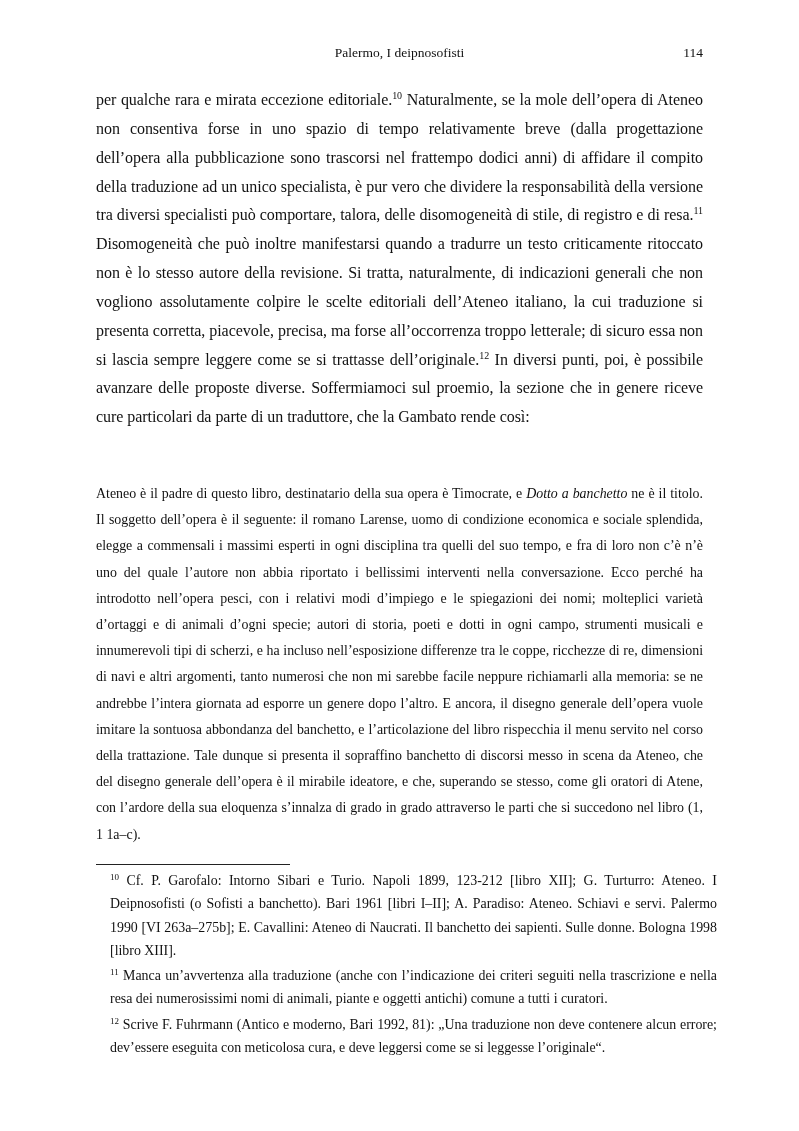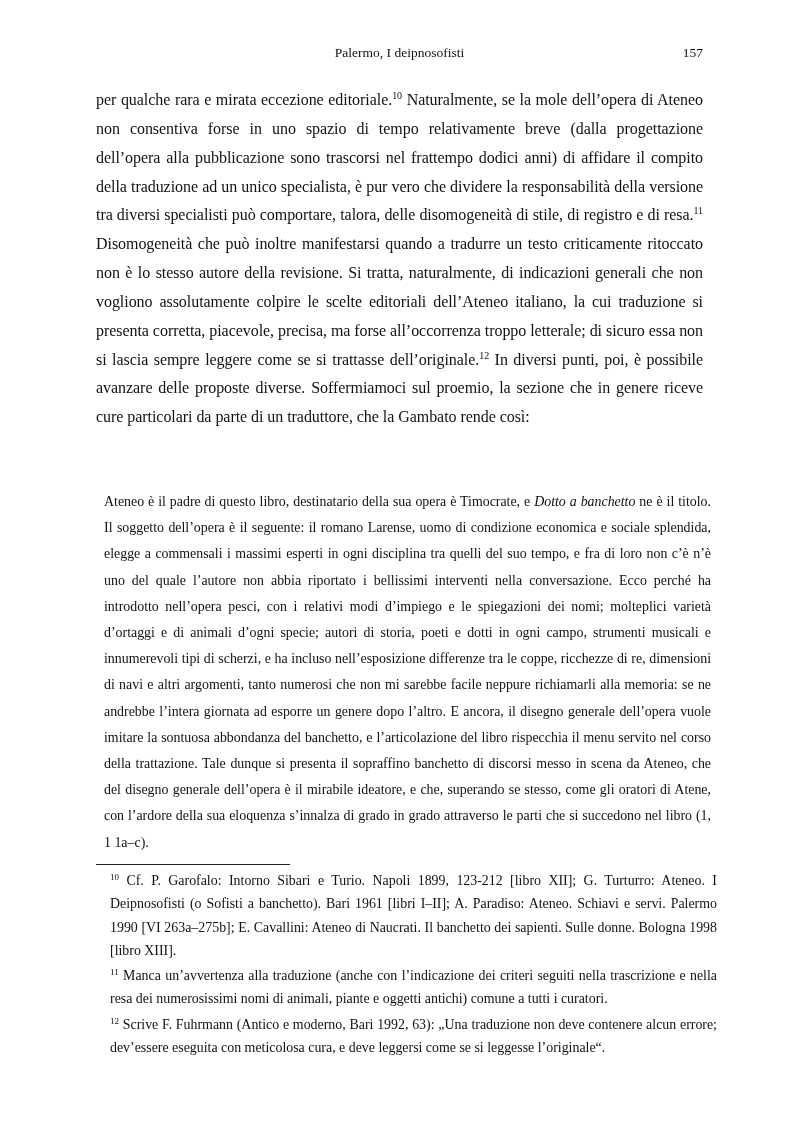--- a/index.html
+++ b/index.html
@@ -9,47 +9,47 @@
   .running-head { position: absolute; top: 45px; left: 96px; width: 607px; height: 18px;
                   font-size: 13.5px; }
   .running-title { position: absolute; left: 0; right: 0; text-align: center; }
   .page-number { position: absolute; right: 0; }
   .body-text { position: absolute; top: 86px; left: 96px; width: 607px;
                font-size: 16px; line-height: 28.85px; text-align: justify; margin: 0;
                letter-spacing: -0.05px; font-family: Liberation Serif, serif; }
   .body-text p { margin: 0; }
   sup { font-size: 10px; line-height: 0; vertical-align: 6px; }
   .quote-block { position: absolute; top: 481px; left: 96px; width: 607px;
-                 font-size: 13.9px; line-height: 26.2px; text-align: justify; margin: 8px; }
+                 font-size: 13.9px; line-height: 26.2px; text-align: justify; margin: 0; }
   .quote-block em { font-style: italic; }
   .footnote-rule { position: absolute; top: 864px; left: 96px; width: 194px; height: 0;
                    border-top: 1px solid #222; }
   .footnotes { position: absolute; top: 869px; left: 96px; width: 607px;
                font-size: 13.9px; line-height: 23.3px; text-align: justify; margin-left: 14px; }
   .footnote { margin: 0 0 2px 0; }
   .footnote sup { font-size: 9px; vertical-align: 5px; }
   .last-line { text-align-last: left; }
 </style>
 </head>
 <body>
 
 <div class="page">
 
   <div class="running-head">
     <span class="running-title">Palermo, I deipnosofisti</span>
-    <span class="page-number">157</span>
+    <span class="page-number">114</span>
   </div>
 
   <div class="body-text">
     <p class="last-line"><span>per qualche rara e mirata eccezione editoriale.</span><sup>10</sup><span> Naturalmente, se la mole dell’opera di Ateneo non consentiva forse in uno spazio di tempo relativamente breve (dalla progettazione dell’opera alla pubblicazione sono trascorsi nel frattempo dodici anni) di affidare il compito della traduzione ad un unico specialista, è pur vero che dividere la responsabilità della versione tra diversi specialisti può comportare, talora, delle disomogeneità di stile, di registro e di resa.</span><sup>11</sup><span> Disomogeneità che può inoltre manifestarsi quando a tradurre un testo criticamente ritoccato non è lo stesso autore della revisione. Si tratta, naturalmente, di indicazioni generali che non vogliono assolutamente colpire le scelte editoriali dell’Ateneo italiano, la cui traduzione si presenta corretta, piacevole, precisa, ma forse all’occorrenza troppo letterale; di sicuro essa non si lascia sempre leggere come se si trattasse dell’originale.</span><sup>12</sup><span> In diversi punti, poi, è possibile avanzare delle proposte diverse. Soffermiamoci sul proemio, la sezione che in genere riceve cure particolari da parte di un traduttore, che la Gambato rende così:</span></p>
   </div>
 
   <div class="quote-block last-line"><span>Ateneo è il padre di questo libro, destinatario della sua opera è Timocrate, e </span><em>Dotto a banchetto</em><span> ne è il titolo. Il soggetto dell’opera è il seguente: il romano Larense, uomo di condizione economica e sociale splendida, elegge a commensali i massimi esperti in ogni disciplina tra quelli del suo tempo, e fra di loro non c’è n’è uno del quale l’autore non abbia riportato i bellissimi interventi nella conversazione. Ecco perché ha introdotto nell’opera pesci, con i relativi modi d’impiego e le spiegazioni dei nomi; molteplici varietà d’ortaggi e di animali d’ogni specie; autori di storia, poeti e dotti in ogni campo, strumenti musicali e innumerevoli tipi di scherzi, e ha incluso nell’esposizione differenze tra le coppe, ricchezze di re, dimensioni di navi e altri argomenti, tanto numerosi che non mi sarebbe facile neppure richiamarli alla memoria: se ne andrebbe l’intera giornata ad esporre un genere dopo l’altro. E ancora, il disegno generale dell’opera vuole imitare la sontuosa abbondanza del banchetto, e l’articolazione del libro rispecchia il menu servito nel corso della trattazione. Tale dunque si presenta il sopraffino banchetto di discorsi messo in scena da Ateneo, che del disegno generale dell’opera è il mirabile ideatore, e che, superando se stesso, come gli oratori di Atene, con l’ardore della sua eloquenza s’innalza di grado in grado attraverso le parti che si succedono nel libro (1, 1 1a–c).</span></div>
 
   <div class="footnote-rule"></div>
 
   <div class="footnotes">
     <p class="footnote last-line"><sup>10</sup> <span>Cf. P. Garofalo: Intorno Sibari e Turio. Napoli 1899, 123-212 [libro XII]; G. Turturro: Ateneo. I Deipnosofisti (o Sofisti a banchetto). Bari 1961 [libri I–II]; A. Paradiso: Ateneo. Schiavi e servi. Palermo 1990 [VI 263a–275b]; E. Cavallini: Ateneo di Naucrati. Il banchetto dei sapienti. Sulle donne. Bologna 1998 [libro XIII].</span></p>
     <p class="footnote last-line"><sup>11</sup> <span>Manca un’avvertenza alla traduzione (anche con l’indicazione dei criteri seguiti nella trascrizione e nella resa dei numerosissimi nomi di animali, piante e oggetti antichi) comune a tutti i curatori.</span></p>
-    <p class="footnote last-line"><sup>12</sup> <span>Scrive F. Fuhrmann (Antico e moderno, Bari 1992, 63): „Una traduzione non deve contenere alcun errore; dev’essere eseguita con meticolosa cura, e deve leggersi come se si leggesse l’originale“.</span></p>
+    <p class="footnote last-line"><sup>12</sup> <span>Scrive F. Fuhrmann (Antico e moderno, Bari 1992, 81): „Una traduzione non deve contenere alcun errore; dev’essere eseguita con meticolosa cura, e deve leggersi come se si leggesse l’originale“.</span></p>
   </div>
 
 </div>
 
 </body></html>

